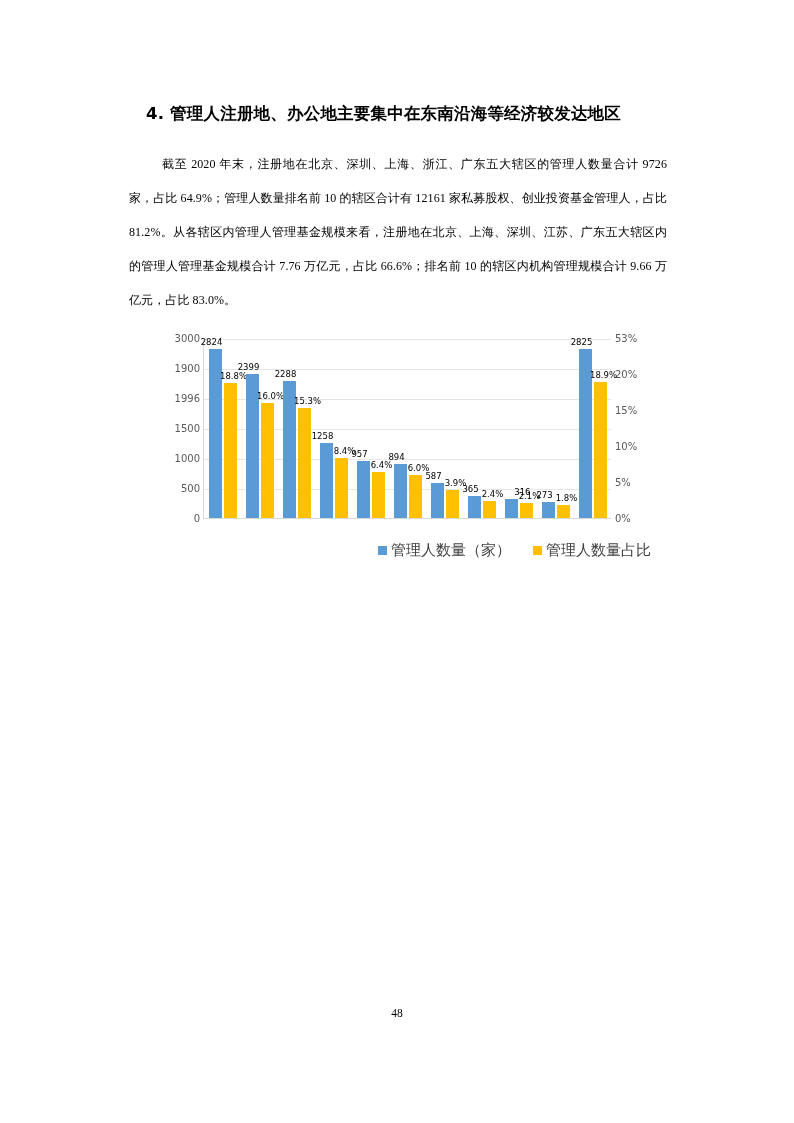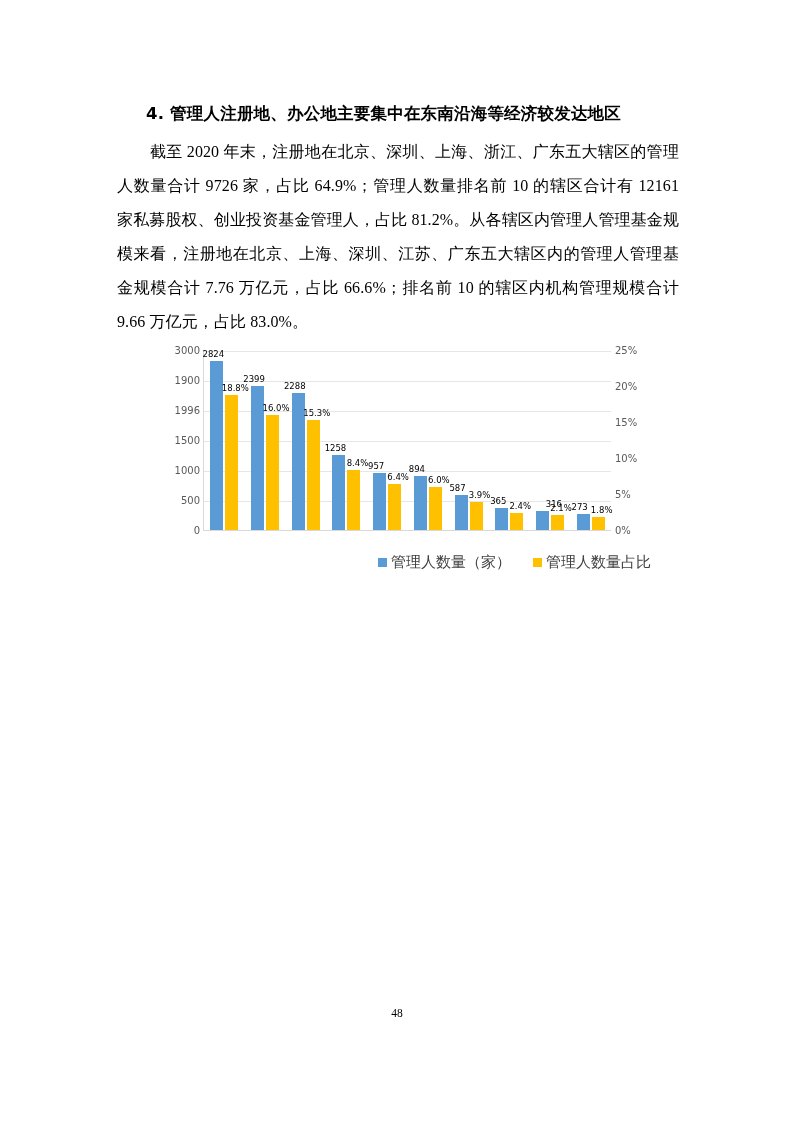--- a/index.html
+++ b/index.html
@@ -30,23 +30,23 @@
   h2.section-title {
     font-family: "DejaVu Sans", sans-serif;
     font-size: 16.5px;
     font-weight: bold;
     line-height: 34px;
     margin: 0;
     text-indent: 33px;
     letter-spacing: 0.2px;
   }
   p.body-text {
-    font-size: 16px;
+    font-size: 12px;
     line-height: 34px;
-    margin: 4px;
+    margin: 16px;
     text-indent: 33px;
     text-align: justify;
     text-justify: inter-ideograph;
     letter-spacing: 0.1px;
   }
   
   .chart-block {
     position: relative;
     width: 570px;
     height: 235px;
@@ -205,21 +205,21 @@
           <div class="gridline" style="top:150px;"></div>
 
           <div class="ytick-left" style="top:-4px;">3000</div>
           <div class="ytick-left" style="top:26px;">1900</div>
           <div class="ytick-left" style="top:56px;">1996</div>
           <div class="ytick-left" style="top:86px;">1500</div>
           <div class="ytick-left" style="top:116px;">1000</div>
           <div class="ytick-left" style="top:146px;">500</div>
           <div class="ytick-left" style="top:176px;">0</div>
 
-          <div class="ytick-right" style="top:-4px;">25%</div>
+          <div class="ytick-right" style="top:-4px;">53%</div>
           <div class="ytick-right" style="top:32px;">20%</div>
           <div class="ytick-right" style="top:68px;">15%</div>
           <div class="ytick-right" style="top:104px;">10%</div>
           <div class="ytick-right" style="top:140px;">5%</div>
           <div class="ytick-right" style="top:176px;">0%</div>
 
           <div class="bars">
             <div class="group">
               <div class="val-label" style="bottom: 171.44px;">2824</div>
               <div class="pct-label" style="bottom: 137.36px;">18.8%</div>
@@ -272,20 +272,26 @@
               <div class="val-label" style="bottom: 20.96px; text-align: right;">316</div>
               <div class="pct-label" style="bottom: 17.12px;">2.1%</div>
               <div class="bar-count" style="height: 18.96px;"></div>
               <div class="bar-pct" style="height: 15.12px;"></div>
             </div>
             <div class="group">
               <div class="val-label" style="bottom: 18.38px;">273</div>
               <div class="pct-label" style="bottom: 14.96px;">1.8%</div>
               <div class="bar-count" style="height: 16.38px;"></div>
               <div class="bar-pct" style="height: 12.96px;"></div>
+            </div>
+            <div class="group">
+              <div class="val-label" style="bottom: 171.5px;">2825</div>
+              <div class="pct-label" style="bottom: 138.08px;">18.9%</div>
+              <div class="bar-count" style="height: 169.5px;"></div>
+              <div class="bar-pct" style="height: 136.08px;"></div>
             </div>
           </div>
         </div>
 
 
         <div class="legend">
           <div class="legend-item">
             <span class="swatch sw-blue"></span>
             <span>管理人数量（家）</span>
           </div>

